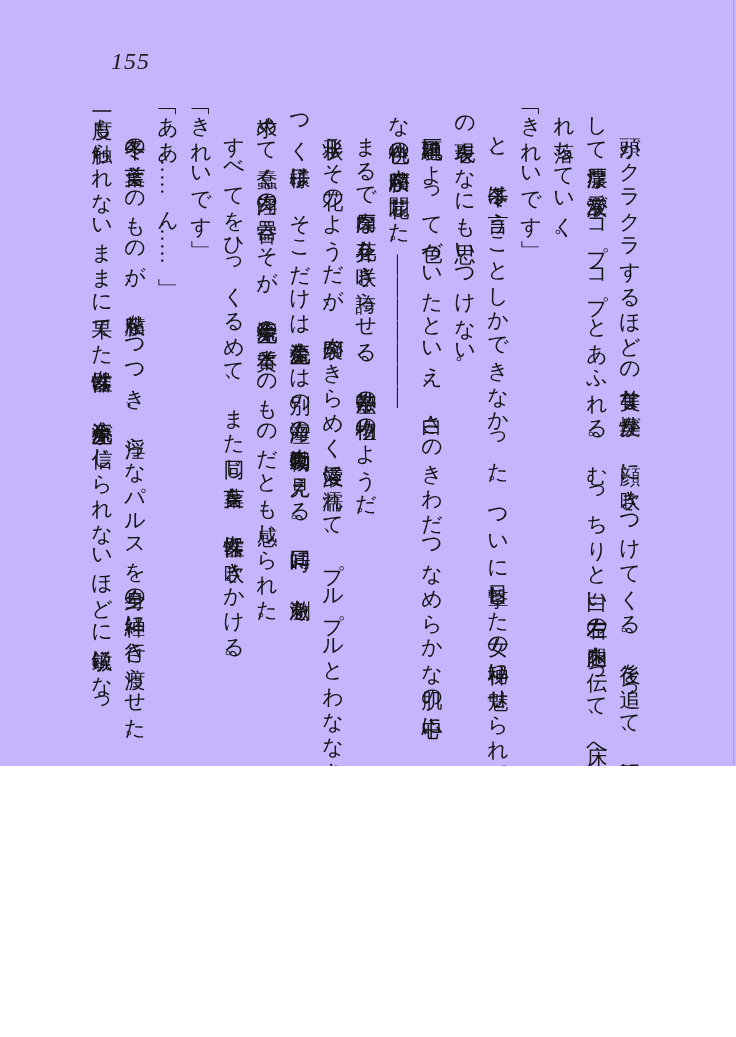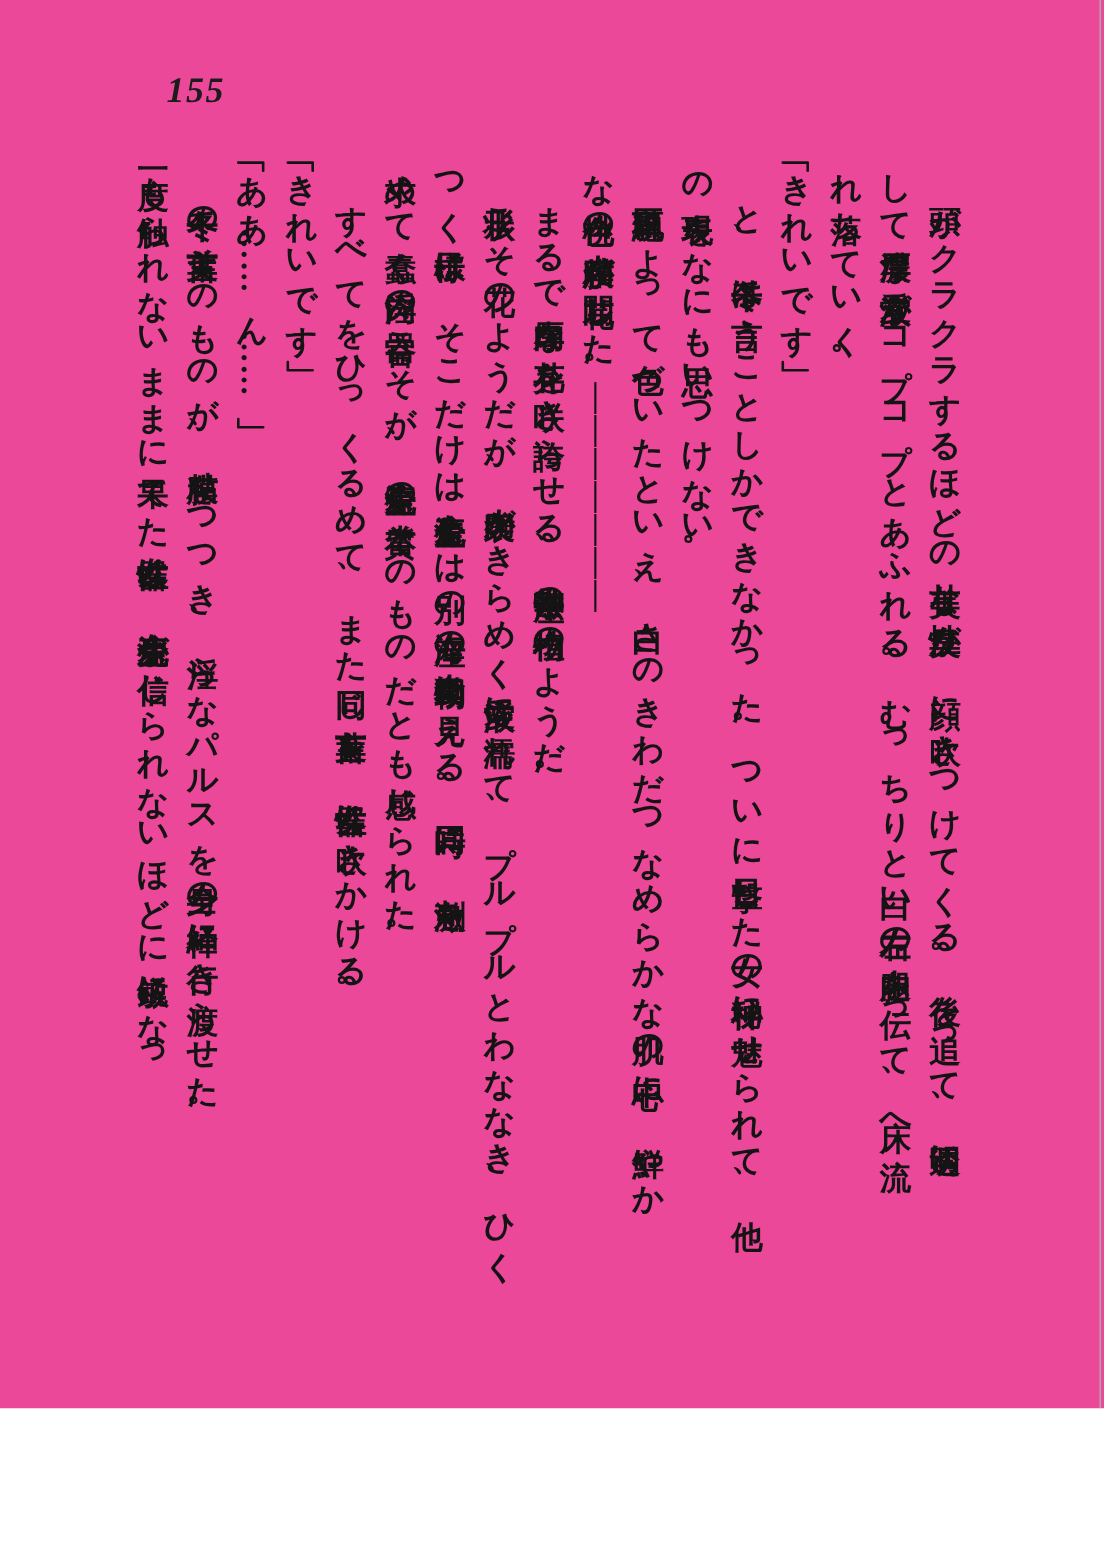--- a/index.html
+++ b/index.html
@@ -3,26 +3,25 @@
 <meta charset="utf-8">
 <style>
   html, body {
     margin: 0;
     padding: 0;
     background: #ffffff;
   }
   .page {
     position: relative;
     width: 736px;
-    height: 939px;
-    background: #ec4899;
+    height: 766px;
+    background: #c4b5fd;
     overflow: hidden;
     font-family: "Liberation Serif", "DejaVu Serif", serif;
     color: #141414;
-    font-weight: bold;
   }
   .page-edge-line {
     position: absolute;
     top: 0;
     right: 2px;
     width: 1px;
     height: 100%;
     background: #a9a9a9;
   }
   .page-number {

